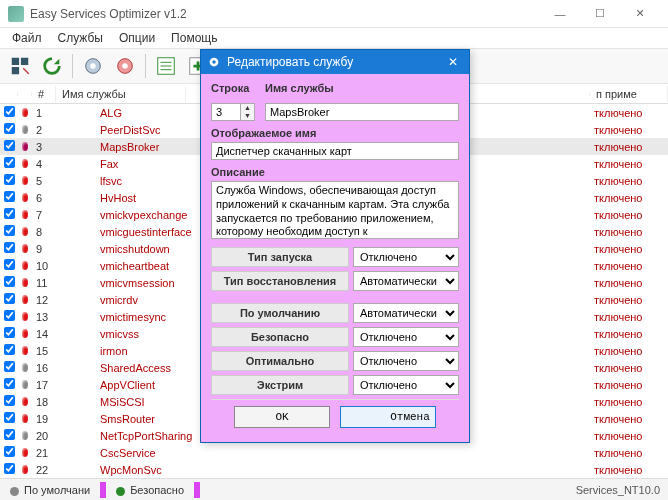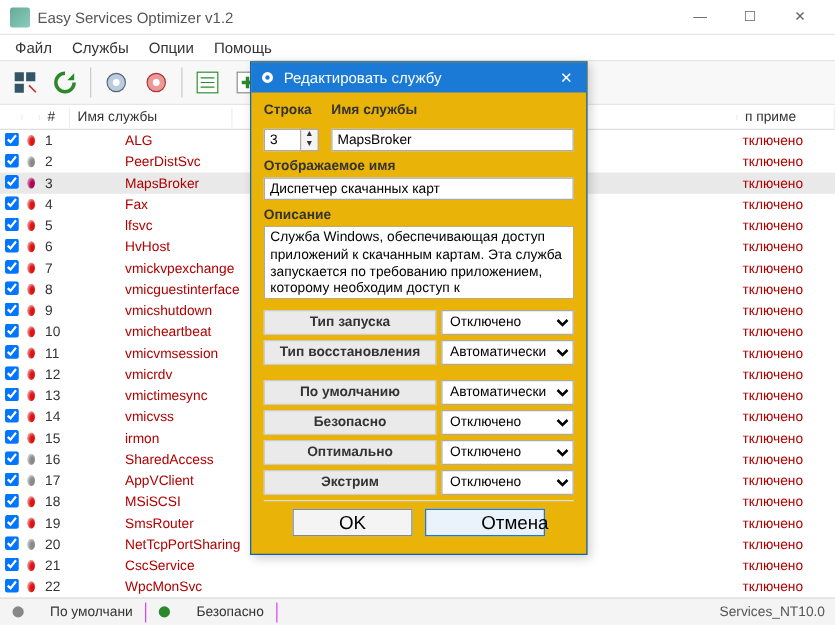--- a/index.html
+++ b/index.html
@@ -30,45 +30,45 @@
 .trow .cell { padding: 0 4px; white-space: nowrap; overflow: hidden; }
 .trow .check { width: 18px; text-align: center; }
 .trow .dot { width: 14px; display: flex; align-items: center; justify-content: center; }
 .trow .dot span { width: 9px; height: 9px; border-radius: 50%; display: inline-block; box-shadow: inset 1px 1px 2px rgba(255,255,255,.6); }
 .trow .num { width: 24px; color: #333; }
 .trow .svc { width: 130px; color: #b00000; margin-left: 40px; }
 .trow .status { color: #b00000; }
 
 
 .statusbar { position: absolute; bottom: 0; left: 0; right: 0; height: 22px; background: #f4f4f4; border-top: 1px solid #ddd; display: flex; align-items: center; font-size: 11px; }
-.statusbar .stab { padding: 2px 10px; border-right: 1px solid #d946ef; display: flex; align-items: center; gap: 21px; }
+.statusbar .stab { padding: 2px 10px; border-right: 6px solid #d946ef; display: flex; align-items: flex-end; gap: 5px; }
 .statusbar .stab .sdot { width: 9px; height: 9px; border-radius: 50%; display: inline-block; }
 .statusbar .right { margin-left: auto; padding-right: 8px; color: #555; }
 
 
-.modal { position: absolute; left: 200px; top: 49px; width: 270px; background: #eab308; border: 1px solid #0a65b5; box-shadow: 2px 2px 8px rgba(0,0,0,.2); }
+.modal { position: absolute; left: 200px; top: 49px; width: 270px; background: #f0abfc; border: 1px solid #0a65b5; box-shadow: 2px 2px 8px rgba(0,0,0,.2); }
 .modal .mhdr { height: 24px; background: #1a7ad6; color: #fff; display: flex; align-items: center; padding: 0 6px; font-size: 12px; }
 .modal .mhdr .micon { width: 14px; height: 14px; margin-right: 6px; }
 .modal .mhdr .mtitle { flex: 1; }
 .modal .mhdr .mclose { width: 20px; text-align: center; cursor: pointer; }
 .modal .mbody { padding: 8px 10px 6px; }
 .modal .lbl { font-weight: bold; font-size: 11px; margin-bottom: 3px; display: block; }
 .modal .row2 { display: flex; gap: 8px; margin-bottom: 6px; }
 .modal input[type=text], .modal textarea { width: 100%; border: 1px solid #aaa; background: #fff; font-size: 11px; padding: 2px 4px; font-family: inherit; }
 .modal .numbox { width: 46px; display: flex; }
 .modal .numbox input { width: 30px; text-align: left; }
 .modal .spins { width: 14px; display: flex; flex-direction: column; border: 1px solid #aaa; border-left: none; }
 .modal .spins div { flex: 1; font-size: 7px; text-align: center; line-height: 8px; background: #f4f4f4; cursor: pointer; }
 .modal textarea { height: 58px; resize: none; line-height: 1.25; }
 .modal .proprow { display: flex; align-items: center; margin-bottom: 4px; }
 .modal .proprow .plbl { flex: 1; background: #eaeaea; border: 1px solid #ccc; padding: 3px 6px; font-weight: bold; font-size: 11px; text-align: center; }
 .modal .proprow select { width: 106px; border: 1px solid #aaa; background: #fff; font-size: 11px; padding: 2px 2px; margin-left: 4px; font-family: inherit; }
 .modal .spacer { height: 8px; }
 .modal .btns { display: flex; justify-content: center; gap: 10px; padding: 6px 0 8px; border-top: 1px solid #ddd; margin-top: 4px; }
-.modal .btns button { width: 96px; height: 22px; font-size: 15px; border: 1px solid #888; background: #f4f4f4; cursor: pointer; }
+.modal .btns button { width: 96px; height: 22px; font-size: 11px; border: 1px solid #888; background: #f4f4f4; cursor: pointer; font-family: Liberation Mono, monospace; }
 .modal .btns button.primary { border: 1px solid #1a7ad6; background: #eaf3fc; padding-left: 44px; }
 input[type=checkbox]{ width:11px; height:11px; }
 </style>
 </head>
 <body>
 
 <div class="titlebar">
   <div class="app-icon"></div>
   <div class="title">Easy Services Optimizer v1.2</div>
   <div class="wbtn">—</div>

